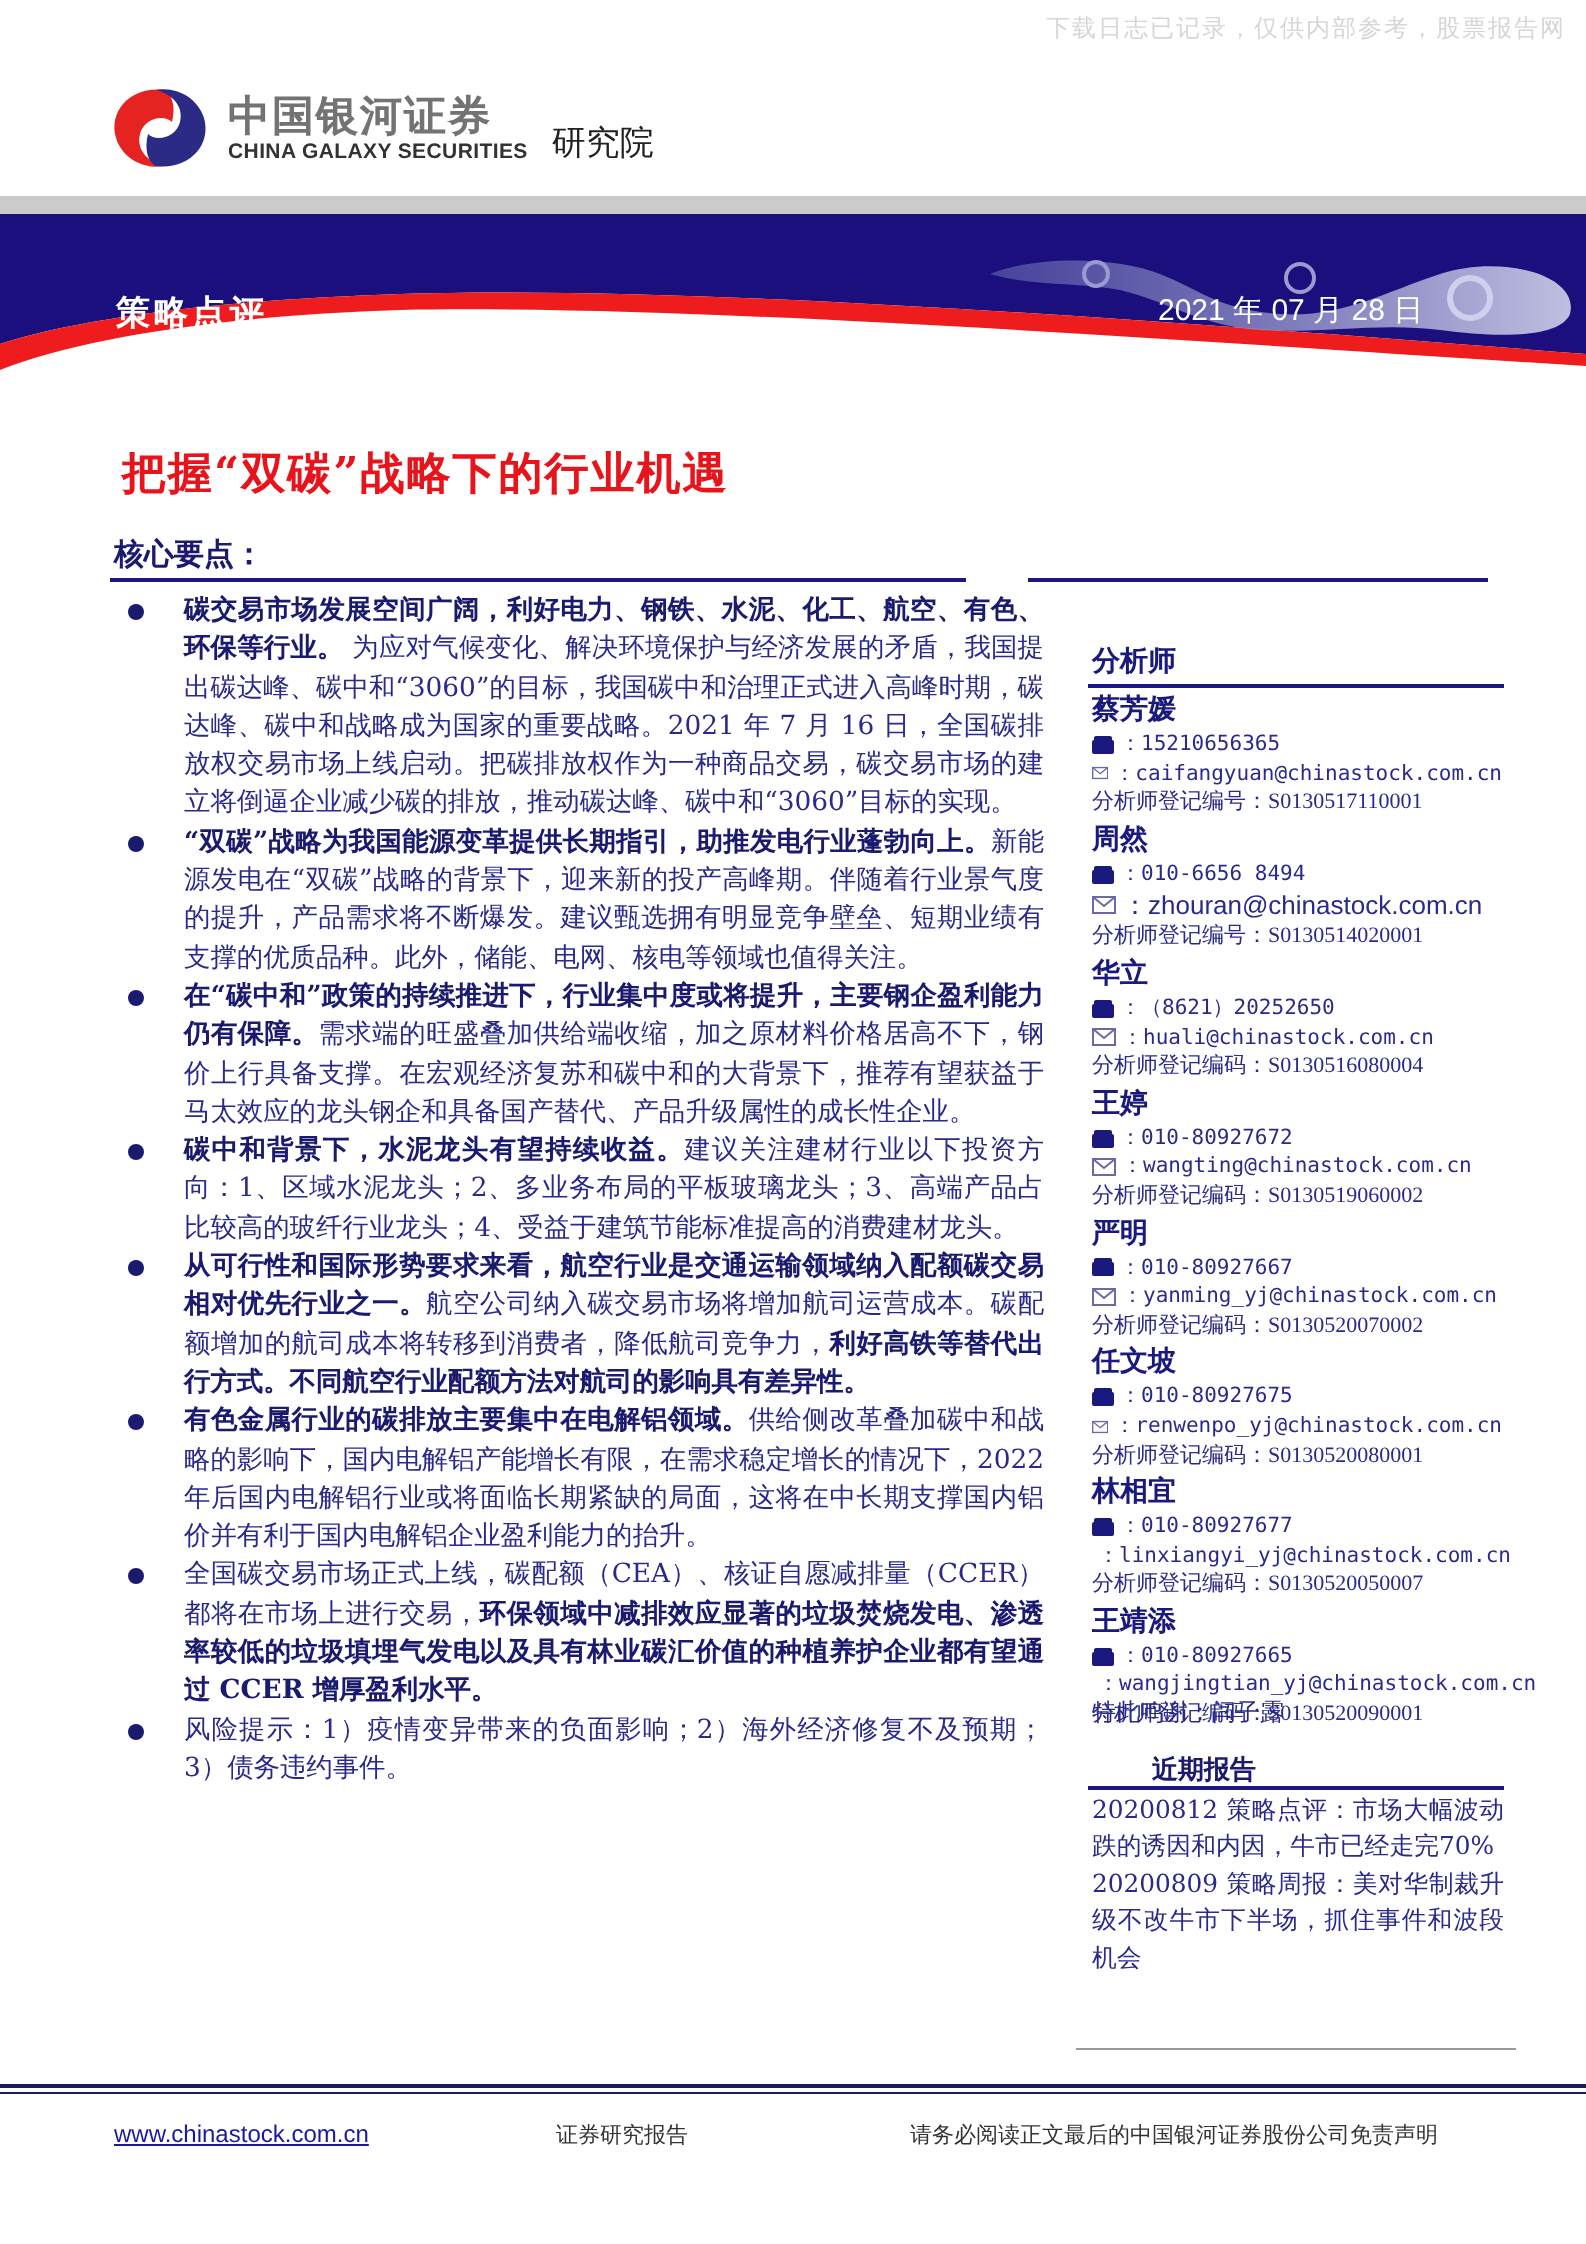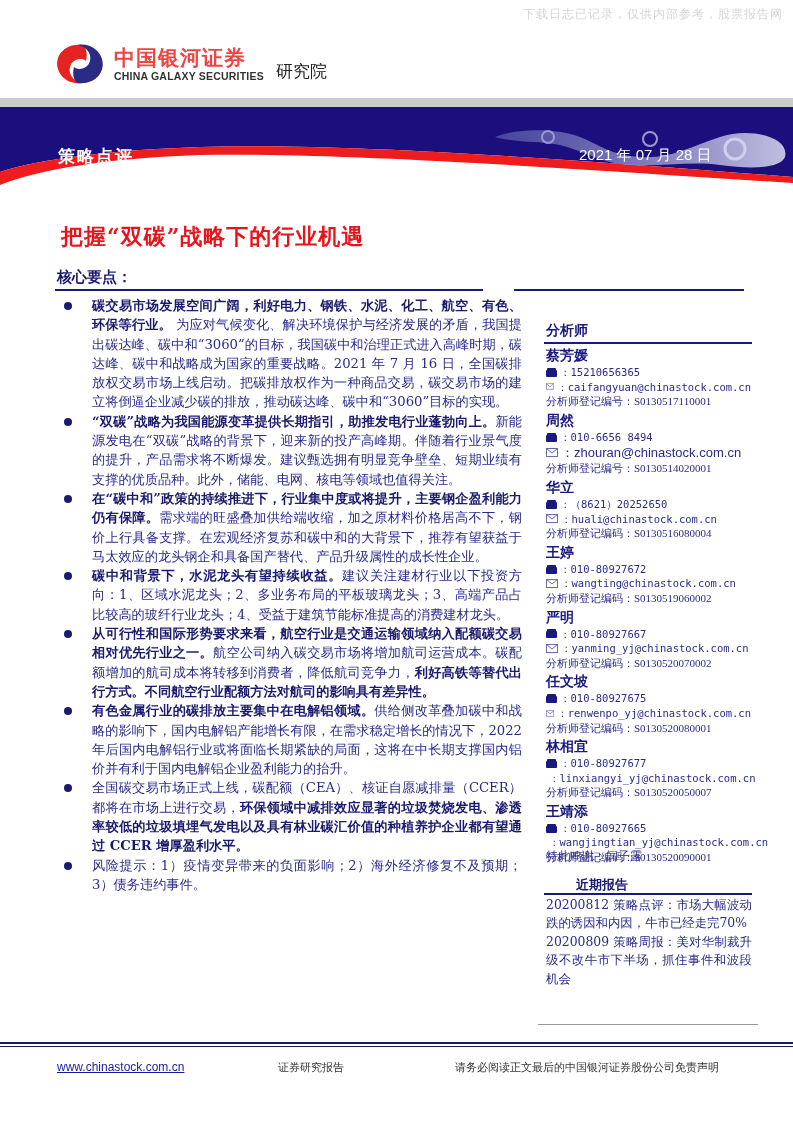--- a/index.html
+++ b/index.html
@@ -5,21 +5,21 @@
     html, body { margin: 0; padding: 0; background: #ffffff; }
     body { width: 793px; height: 1122px; position: relative; overflow: hidden;
            font-family: "DejaVu Serif", "Liberation Serif", serif; color: #1a1a6e; }
 
     .watermark { position: absolute; top: 6px; right: 10px; font-size: 12px; color: #d6d6d6;
                  font-family: Liberation Sans, sans-serif; letter-spacing: 1px; }
 
     .logo { position: absolute; left: 52px; top: 38px; height: 52px; display: flex; align-items: center; }
     .logo-mark { width: 56px; height: 46px; position: relative; }
     .logo-text { margin-left: 6px; display: flex; flex-direction: column; }
-    .logo-cn { font-family: "DejaVu Sans", sans-serif; font-weight: bold; font-size: 21px; color: #ef4444; letter-spacing: 1px; line-height: 24px; }
+    .logo-cn { font-family: "DejaVu Sans", sans-serif; font-weight: bold; font-size: 21px; color: #737373; letter-spacing: 1px; line-height: 24px; }
     .logo-en { font-family: "Liberation Sans", sans-serif; font-weight: bold; font-size: 10.5px; color: #333; letter-spacing: 0.2px; }
     .logo-sub { margin-left: 12px; margin-top: 14px; font-family: "DejaVu Sans", sans-serif; font-weight: normal; font-size: 17px; color: #222; }
 
     .grey-bar { position: absolute; left: 0; top: 98px; width: 793px; height: 9px; background: #cbcbcb; }
     .banner { position: absolute; left: 0; top: 107px; width: 793px; height: 100px; }
     .banner-left { position: absolute; left: 58px; top: 145px; font-size: 17px; font-weight: bold; color: #ffffff; letter-spacing: 2px; }
     .banner-date { position: absolute; left: 579px; top: 146px; font-size: 15px; color: #ffffff; font-family: "Liberation Sans", sans-serif; }
 
     .title { position: absolute; left: 61px; top: 222px; font-size: 22px; font-weight: bold; color: #e8141b; letter-spacing: 1px; }
 

